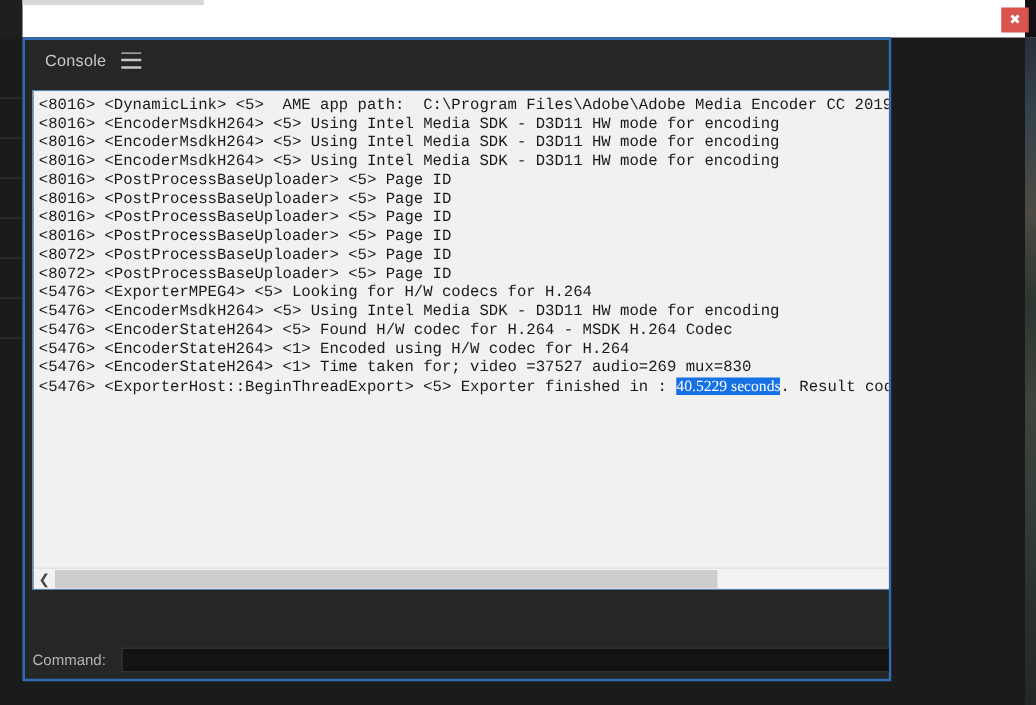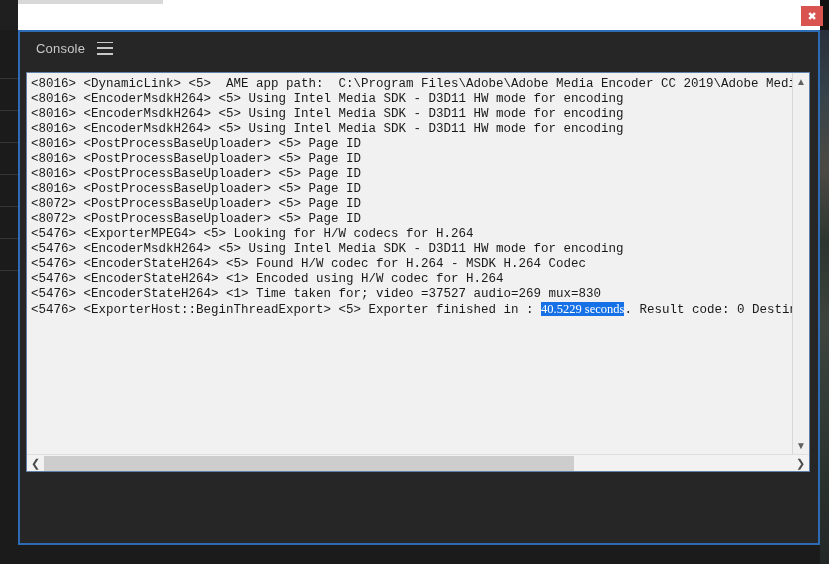--- a/index.html
+++ b/index.html
@@ -81,21 +81,21 @@
     text-align: center;
     cursor: pointer;
     font-family: "Liberation Sans", sans-serif;
   }
 
   
   #console-dialog {
     position: absolute;
     left: 18px;
     top: 30px;
-    width: 802px;
+    width: 695px;
     height: 515px;
     background: #262626;
     border: 2px solid #2e6bb5;
     box-sizing: border-box;
     overflow: hidden;
   }
 
   
   #console-header {
     position: absolute;
@@ -298,14 +298,18 @@
       <div class="vs-arrow vs-down">▼</div>
     </div>
 
     <div id="log-hscroll">
       <div class="hs-arrow hs-left">❮</div>
       <div id="log-hscroll-thumb"></div>
       <div class="hs-arrow hs-right">❯</div>
     </div>
   </div>
 
+  <div id="command-row">
+    <div id="command-label">Command:</div>
+    <input id="command-input" type="text" placeholder="" style="">
+  </div>
 
 </div>
 
 </body></html>

